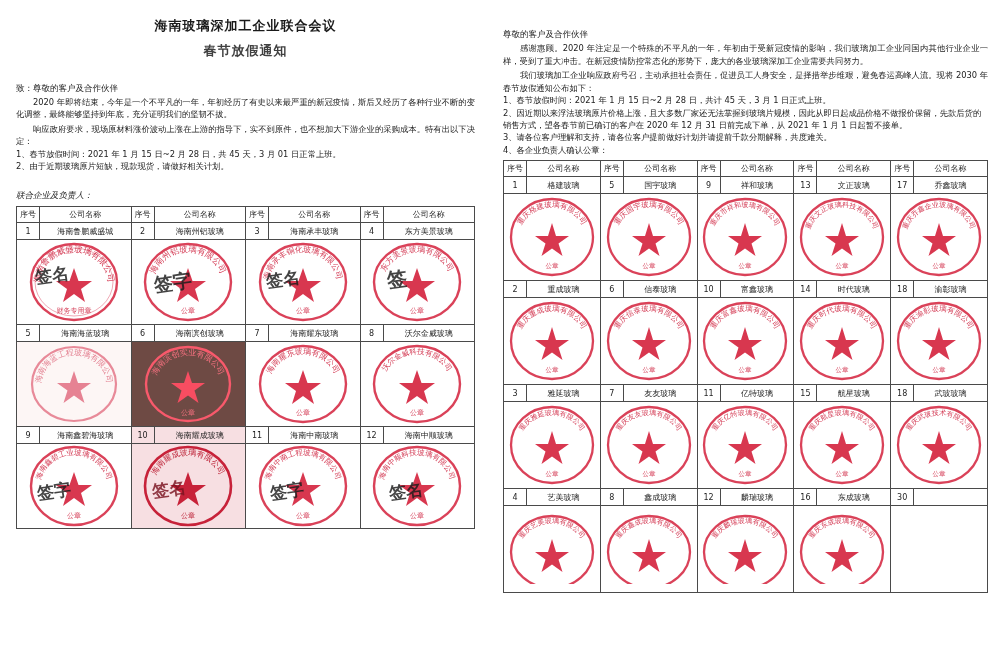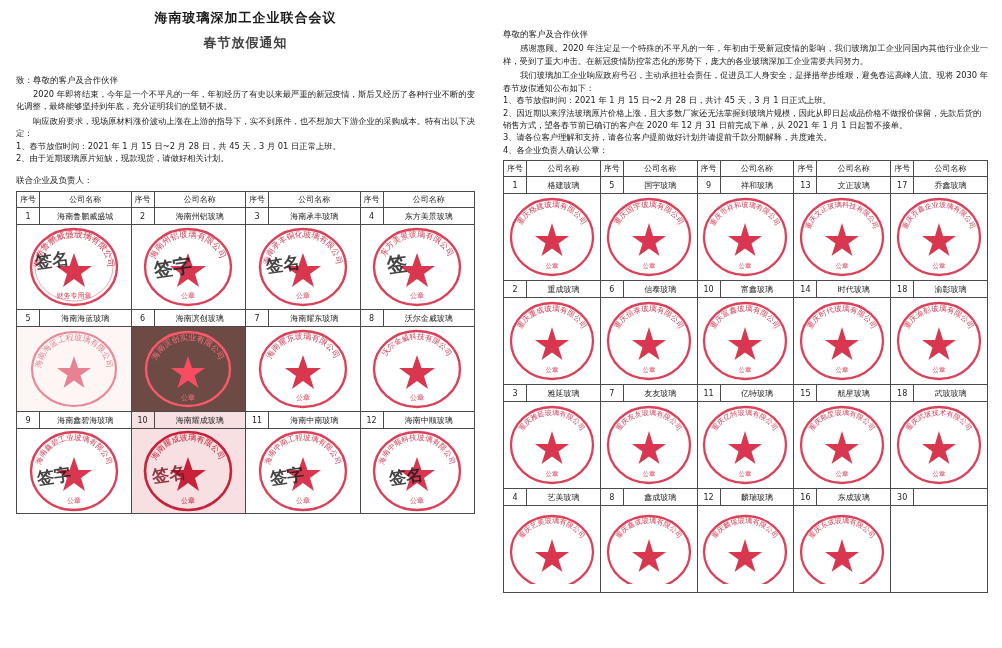--- a/index.html
+++ b/index.html
@@ -12,21 +12,21 @@
   .page{
     position:relative;width:1002px;height:648px;
     display:flex;
     background:#f7f5f2;
   }
   .doc{
     position:relative;
     background:#ffffff;
     box-sizing:border-box;
   }
-  .doc-left{width:489px;height:648px;padding:8px 14px 0 16px;}
+  .doc-left{width:489px;height:648px;padding:16px 14px 0 16px;}
   .doc-right{width:513px;height:648px;padding:6px 14px 0 14px;}
   .divider{
     position:absolute;left:489px;top:0;width:2px;height:648px;
     background:#e4e0da;
   }
   .title{
     text-align:center;
     font-weight:bold;
     font-size:13px;
     color:#1a1a1a;
@@ -50,21 +50,21 @@
     line-height:1.5;
   }
   .salutation{
     font-size:8.5px;color:#222;margin-top:22px;line-height:1.45;
   }
   .para{
     font-size:8.3px;color:#222;line-height:1.5;text-align:justify;
     margin-top:2px;
   }
   .para.indent{text-indent:17px;}
-  .sign-label{font-size:8.5px;color:#222;margin-top:11px;}
+  .sign-label{font-size:8.5px;color:#222;margin-top:18px;font-style:italic;}
   .tbl{
     width:100%;border-collapse:collapse;margin-top:4px;
     table-layout:fixed;
   }
   .tbl td{
     border:1px solid #4a4a4a;
     text-align:center;
     vertical-align:middle;
     font-size:8px;
     color:#1d1d1d;

